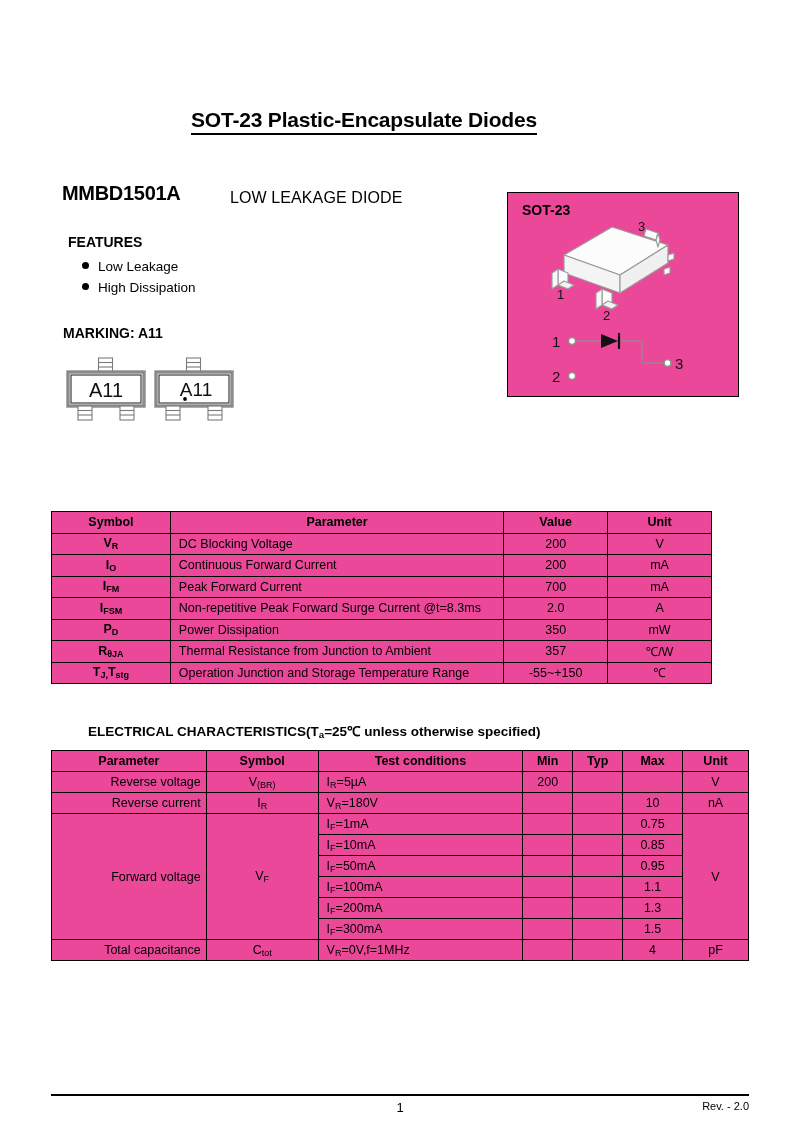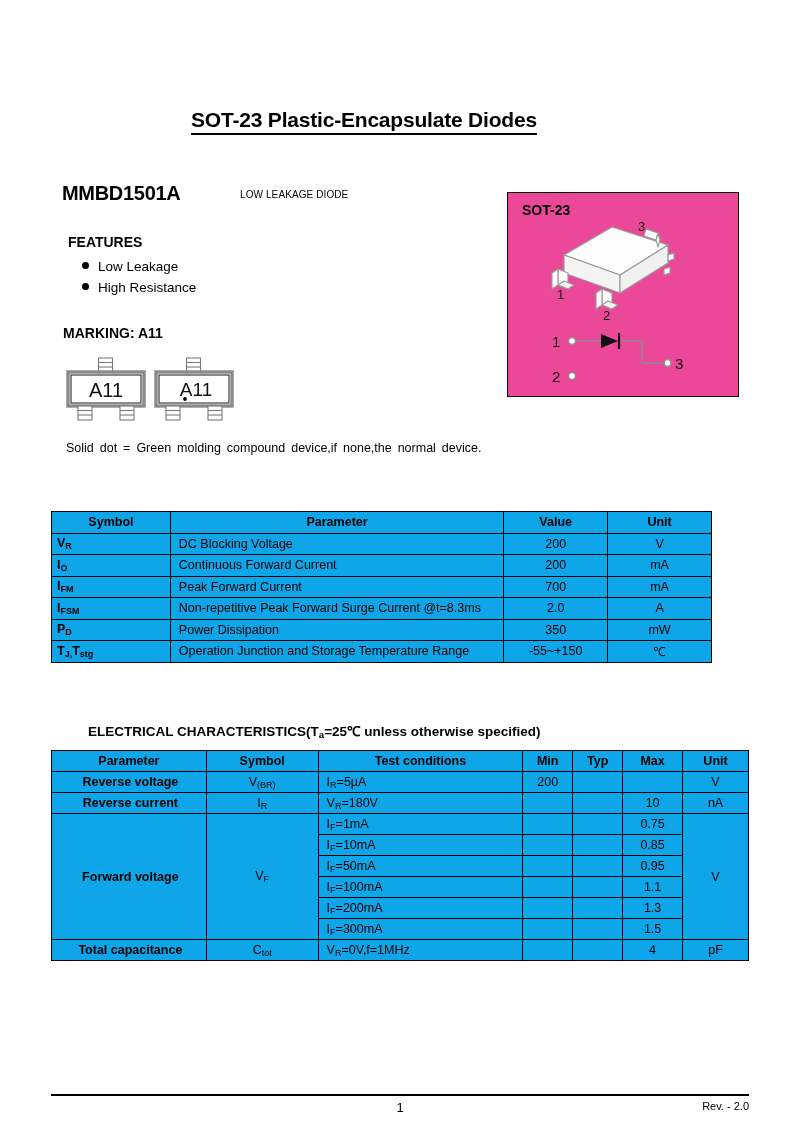--- a/index.html
+++ b/index.html
@@ -31,22 +31,22 @@
 
   
   .part-no {
     position: absolute;
     left: 62px; top: 182px;
     font-size: 20px; font-weight: bold;
     letter-spacing: -0.3px;
   }
   .part-desc {
     position: absolute;
-    left: 240px; top: 189px;
-    font-size: 10px;
+    left: 230px; top: 189px;
+    font-size: 16px;
     letter-spacing: 0.1px;
     text-align: center;
   }
 
   
   .features-title {
     position: absolute;
     left: 68px; top: 234px;
     font-size: 14px; font-weight: bold;
   }
@@ -105,44 +105,44 @@
     white-space: nowrap;
   }
   #head-max { left: 52px; top: 492px; }
   #head-elec { left: 52px; top: 722px; padding-left: 36px; }
   sub { font-size: 0.72em; vertical-align: -0.22em; }
 
   
   table {
     position: absolute;
     border-collapse: collapse;
-    background: #0ea5e9;
+    background: #ec4899;
   }
   table td, table th {
     border: 1px solid #000;
     font-size: 12.5px;
     font-weight: normal;
     padding: 0 5px;
     height: 21.5px;
     vertical-align: middle;
   }
   table th {
     font-weight: bold;
     text-align: center;
   }
   .c { text-align: center; }
   .l { text-align: left; padding-left: 8px; }
-  .sym { font-weight: bold; }
+  .sym { text-align: center; font-weight: bold; }
 
   #table-max { left: 51px; top: 511px; width: 661px; }
   #table-max td, #table-max th { height: 21.5px; }
 
   #table-elec { left: 51px; top: 750px; width: 698px; }
   #table-elec td, #table-elec th { height: 21px; }
-  #table-elec .pname { font-weight: bold; text-align: center; padding-left: 8px; }
+  #table-elec .pname { font-weight: normal; text-align: right; padding-left: 8px; }
 
   
   .footer-rule {
     position: absolute;
     left: 51px; top: 1094px;
     width: 698px;
     border-top: 2.2px solid #000;
   }
   .footer-page {
     position: absolute;
@@ -166,21 +166,21 @@
   </div>
 
   <div class="part-no">MMBD1501A</div>
   <div class="part-desc">LOW LEAKAGE DIODE</div>
 
   <div class="features-title">FEATURES</div>
   <div class="feature-item" id="feat-0">
     <span class="bullet"></span><span>Low Leakage</span>
   </div>
   <div class="feature-item" id="feat-1">
-    <span class="bullet"></span><span>High Resistance</span>
+    <span class="bullet"></span><span>High Dissipation</span>
   </div>
 
   <div class="marking-title">MARKING: A11</div>
 
   <div class="pkg-mark" id="pkg-a">
     <svg width="84" height="68" viewBox="0 0 84 68">
 
       <g stroke="#7a7a7a" stroke-width="1.1" fill="#ffffff">
         <rect x="34.5" y="2" width="14" height="14"></rect>
         <line x1="34.5" y1="6.5" x2="48.5" y2="6.5"></line>
@@ -217,21 +217,20 @@
         <line x1="14" y1="59" x2="28" y2="59"></line>
         <rect x="56" y="50" width="14" height="14"></rect>
         <line x1="56" y1="54.5" x2="70" y2="54.5"></line>
         <line x1="56" y1="59" x2="70" y2="59"></line>
       </g>
       <text x="44" y="40" font-family="Liberation Sans, sans-serif" font-size="19" text-anchor="middle" fill="#111">A11</text>
       <circle cx="33" cy="43" r="1.9" fill="#000"></circle>
     </svg>
   </div>
 
-  <div class="solid-dot-note">Solid dot =  Green  molding  compound  device,if  none,the  normal  device.</div>
 
   <div class="sot-box">
     <div class="sot-box-label">SOT-23</div>
     <svg class="sot-art" width="194" height="203" viewBox="0 0 194 203">
       <g fill="none" stroke="#9a9a9a" stroke-width="1.15" stroke-linejoin="round">
 
         <path d="M56 62 L104 34 L160 52 L112 82 Z" fill="#fcfcfc"></path>
 
         <path d="M56 62 L56 80 L112 100 L112 82 Z" fill="#f4f4f4"></path>
 
@@ -313,20 +312,26 @@
         <td class="sym"><span>I</span><sub>FSM</sub></td>
         <td class="l">Non-repetitive Peak Forward Surge Current @t=8.3ms</td>
         <td class="c">2.0</td>
         <td class="c">A</td>
       </tr>
       <tr>
         <td class="sym"><span>P</span><sub>D</sub></td>
         <td class="l">Power Dissipation</td>
         <td class="c">350</td>
         <td class="c">mW</td>
+      </tr>
+      <tr>
+        <td class="sym"><span>R</span><sub>θJA</sub></td>
+        <td class="l">Thermal Resistance from Junction to Ambient</td>
+        <td class="c">357</td>
+        <td class="c">℃/W</td>
       </tr>
       <tr>
         <td class="sym"><span>T</span><sub>J,</sub><span>T</span><sub>stg</sub></td>
         <td class="l">Operation Junction  and Storage Temperature Range</td>
         <td class="c">-55~+150</td>
         <td class="c">℃</td>
       </tr>
     </tbody>
   </table>
 

